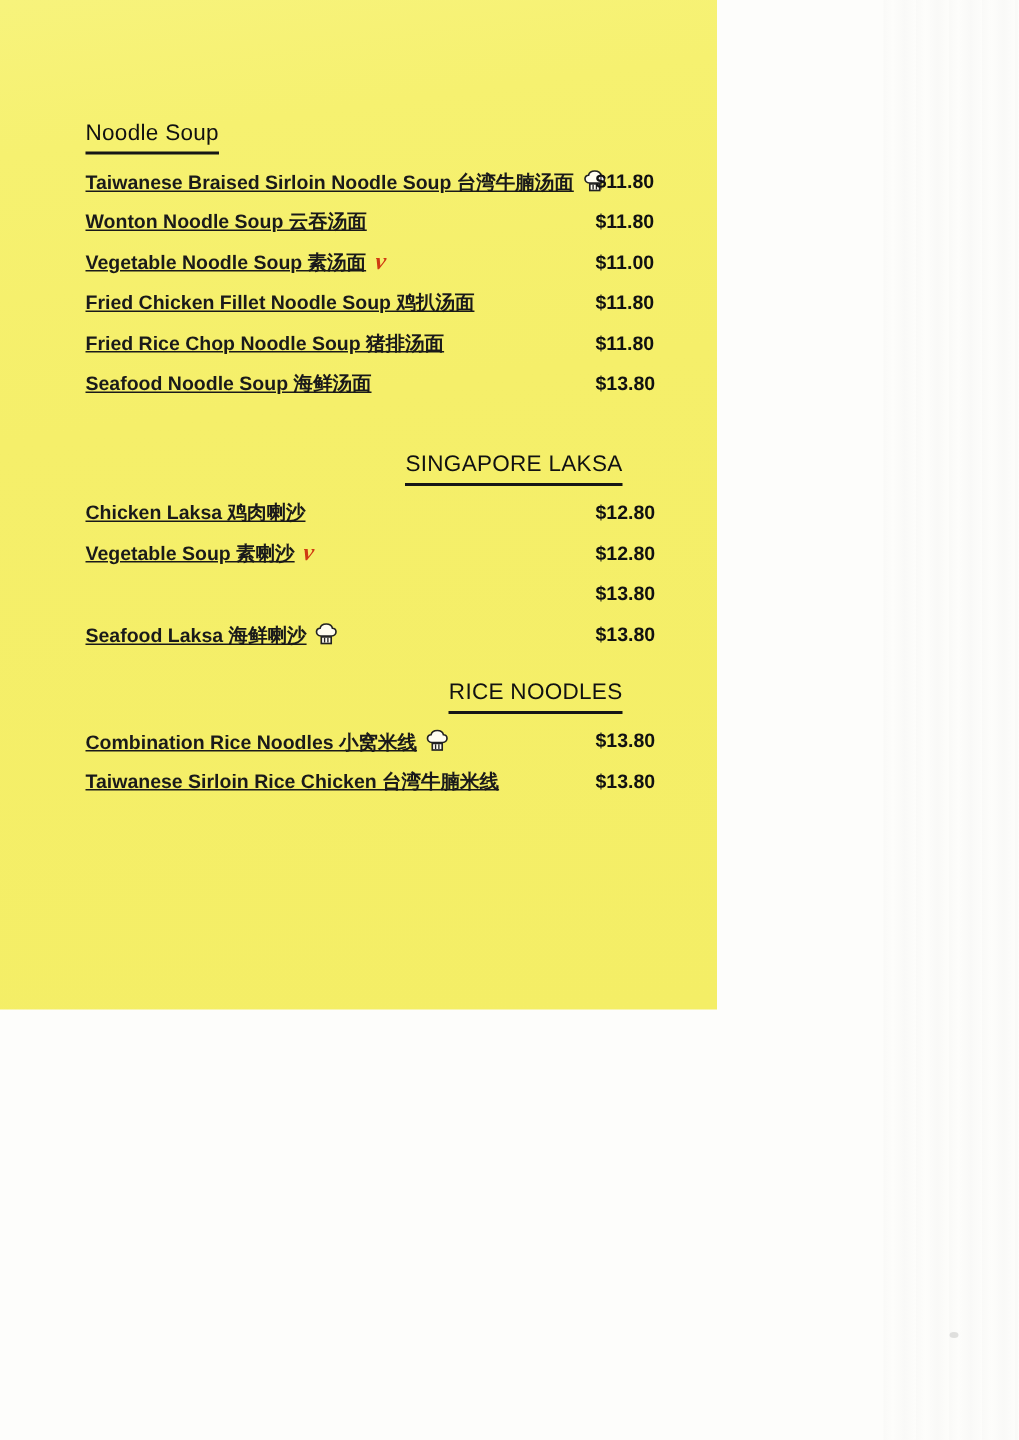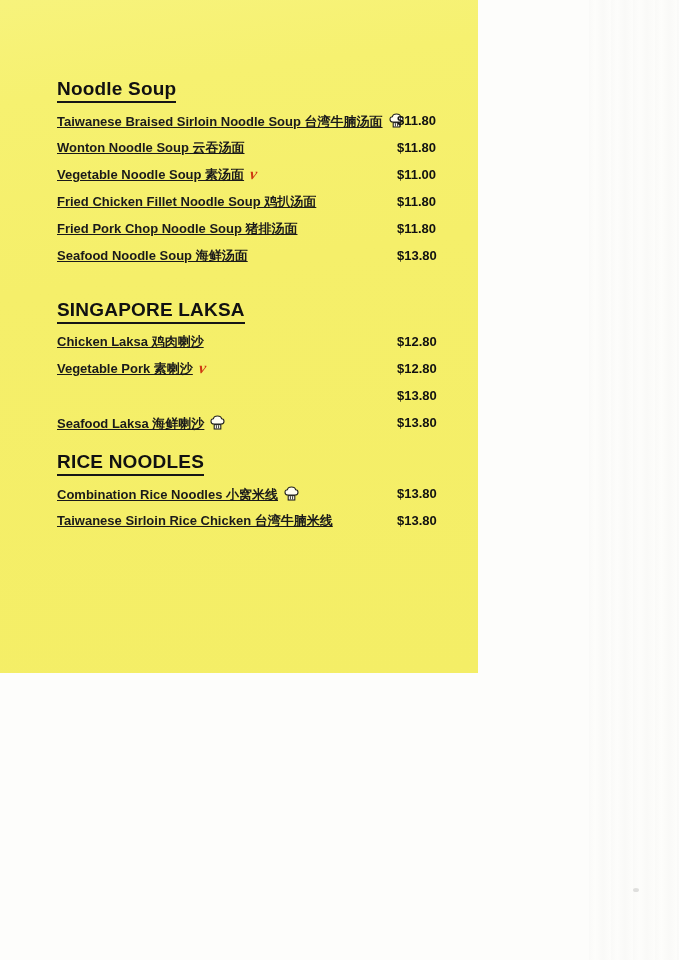--- a/index.html
+++ b/index.html
@@ -52,28 +52,28 @@
     position: absolute;
     left: 57px;
     top: 78px;
     width: 358px;
     color: var(--ink);
   }
   .menu-section { margin: 0; }
   .menu-section + .menu-section { margin-top: 24px; }
   .menu-section:nth-child(3) { margin-top: 9px; }
   .section-title {
-    font-size: 19px;
+    font-size: 15px;
     line-height: 22px;
-    font-weight: bold;
+    font-weight: normal;
     color: #111;
     margin: 0 0 10px 0;
     letter-spacing: 0.2px;
   }
-  .menu-section.center .section-title { text-align: left; }
+  .menu-section.center .section-title { text-align: right; }
   .title-text {
     display: inline-block;
     border-bottom: 2.5px solid #161616;
     padding-bottom: 1px;
   }
   .menu-row {
     position: relative;
     height: 27px;
     font-size: 13px;
     line-height: 16px;
@@ -126,27 +126,27 @@
           <div class="section-title"><span class="title-text">Noodle Soup</span></div>
           <div class="menu-row"><span class="item-name">Taiwanese Braised Sirloin Noodle Soup 台湾牛腩汤面</span><span class="hat-icon"><svg width="15" height="16" viewBox="0 0 15 16" aria-hidden="true">
                 <path d="M4 9 C1.8 9 1 7.4 1 6.2 C1 4.8 2.1 3.8 3.4 3.8 C3.7 2.2 5.4 1 7.5 1 C9.6 1 11.3 2.2 11.6 3.8 C12.9 3.8 14 4.8 14 6.2 C14 7.4 13.2 9 11 9 Z" fill="#fffdf0" stroke="#222" stroke-width="1.1"></path>
                 <rect x="4.2" y="9.6" width="6.6" height="4.4" fill="#fffdf0" stroke="#222" stroke-width="1.1"></rect>
                 <line x1="6.4" y1="10.2" x2="6.4" y2="13.4" stroke="#222" stroke-width="0.9"></line>
                 <line x1="8.6" y1="10.2" x2="8.6" y2="13.4" stroke="#222" stroke-width="0.9"></line>
               </svg></span><span class="item-price">$11.80</span></div>
           <div class="menu-row"><span class="item-name">Wonton Noodle Soup 云吞汤面</span><span class="item-price">$11.80</span></div>
           <div class="menu-row"><span class="item-name">Vegetable Noodle Soup 素汤面</span><span class="veg-marker">v</span><span class="item-price">$11.00</span></div>
           <div class="menu-row"><span class="item-name">Fried Chicken Fillet Noodle Soup 鸡扒汤面</span><span class="item-price">$11.80</span></div>
-          <div class="menu-row"><span class="item-name">Fried Pork Chop Noodle Soup 猪排汤面</span><span class="item-price">$11.80</span></div>
+          <div class="menu-row"><span class="item-name">Fried Rice Chop Noodle Soup 猪排汤面</span><span class="item-price">$11.80</span></div>
           <div class="menu-row"><span class="item-name">Seafood Noodle Soup 海鲜汤面</span><span class="item-price">$13.80</span></div>
         </section>
         <section class="menu-section center">
           <div class="section-title"><span class="title-text">SINGAPORE LAKSA</span></div>
           <div class="menu-row"><span class="item-name">Chicken Laksa 鸡肉喇沙</span><span class="item-price">$12.80</span></div>
-          <div class="menu-row"><span class="item-name">Vegetable Pork 素喇沙</span><span class="veg-marker">v</span><span class="item-price">$12.80</span></div>
+          <div class="menu-row"><span class="item-name">Vegetable Soup 素喇沙</span><span class="veg-marker">v</span><span class="item-price">$12.80</span></div>
           <div class="menu-row"><span class="item-price">$13.80</span></div>
           <div class="menu-row"><span class="item-name">Seafood Laksa 海鲜喇沙</span><span class="hat-icon"><svg width="15" height="16" viewBox="0 0 15 16" aria-hidden="true">
                 <path d="M4 9 C1.8 9 1 7.4 1 6.2 C1 4.8 2.1 3.8 3.4 3.8 C3.7 2.2 5.4 1 7.5 1 C9.6 1 11.3 2.2 11.6 3.8 C12.9 3.8 14 4.8 14 6.2 C14 7.4 13.2 9 11 9 Z" fill="#fffdf0" stroke="#222" stroke-width="1.1"></path>
                 <rect x="4.2" y="9.6" width="6.6" height="4.4" fill="#fffdf0" stroke="#222" stroke-width="1.1"></rect>
                 <line x1="6.4" y1="10.2" x2="6.4" y2="13.4" stroke="#222" stroke-width="0.9"></line>
                 <line x1="8.6" y1="10.2" x2="8.6" y2="13.4" stroke="#222" stroke-width="0.9"></line>
               </svg></span><span class="item-price">$13.80</span></div>
         </section>
         <section class="menu-section center">
           <div class="section-title"><span class="title-text">RICE NOODLES</span></div>

